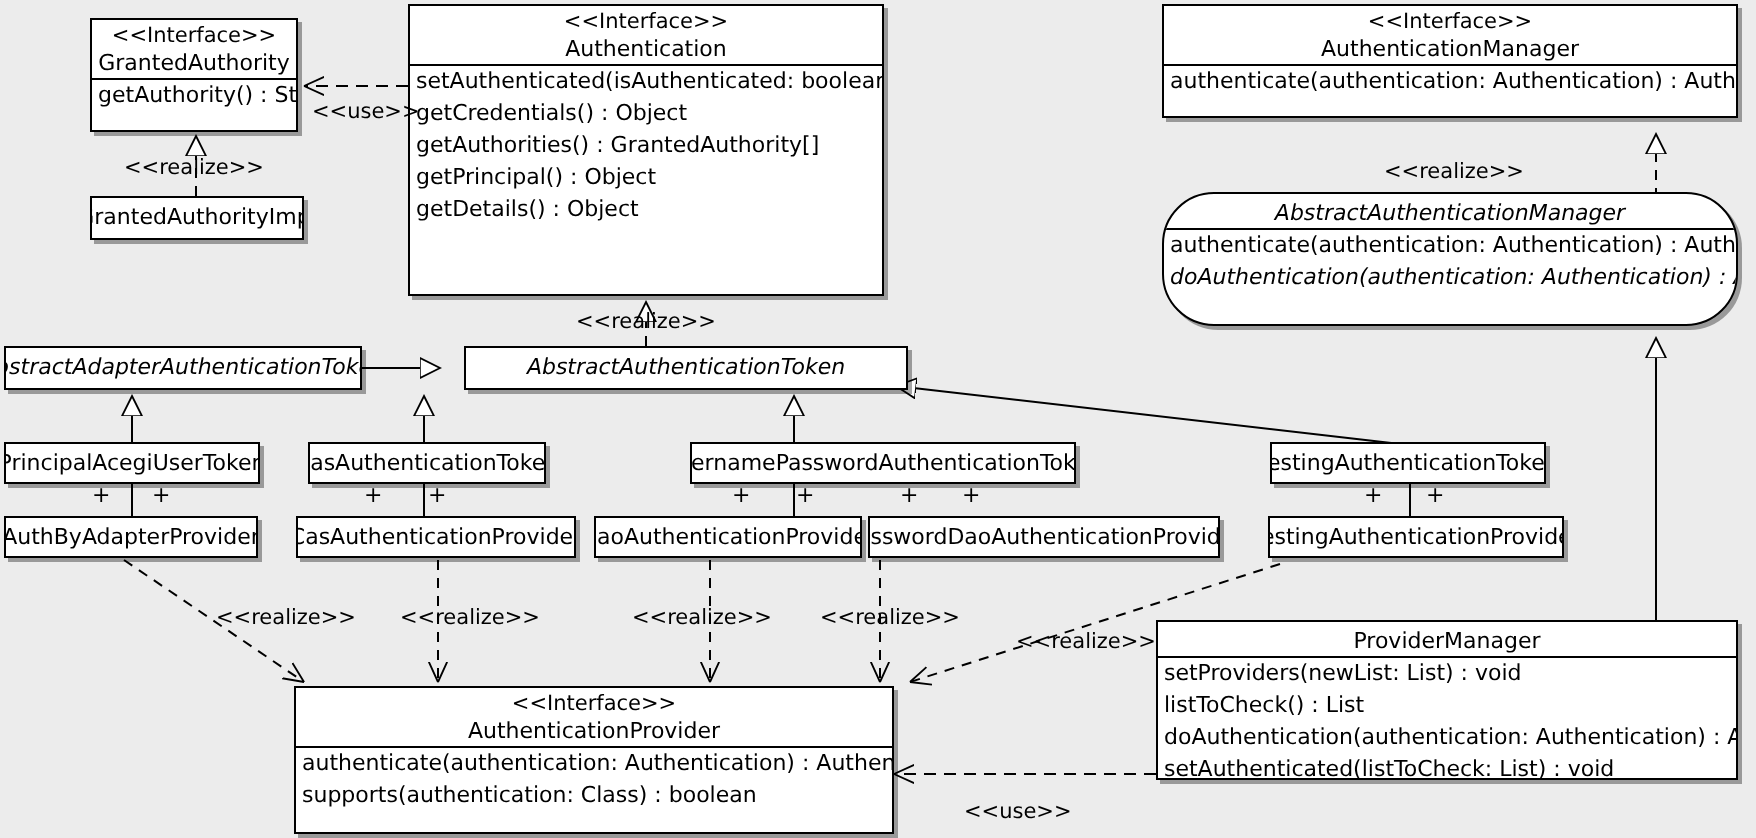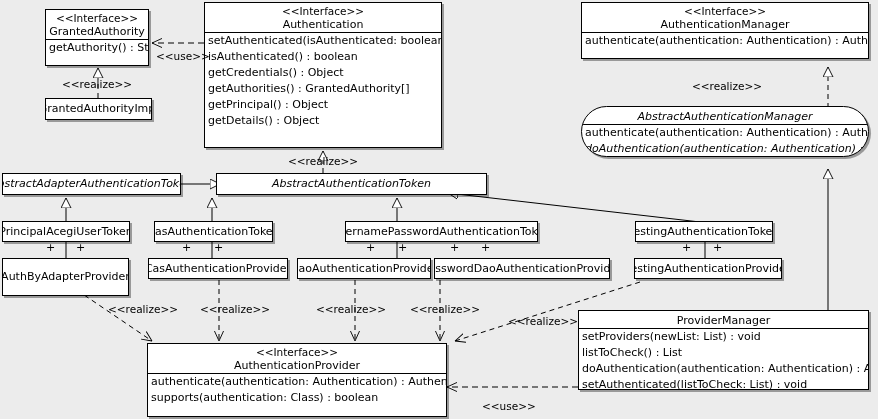--- a/index.html
+++ b/index.html
@@ -127,55 +127,54 @@
   </div>
 
   <div class="umlbox" style="left:204px;top:2px;width:238px;height:146px;">
     <div class="hdr">
       <span class="stereo">&lt;&lt;Interface&gt;&gt;</span>
       <span class="nm">Authentication</span>
     </div>
     <div class="divider"></div>
     <div class="ops">
       <div class="op">setAuthenticated(isAuthenticated: boolean) : void</div>
-      <div class="op">isAuthenticated() : boolean</div>
       <div class="op">getCredentials() : Object</div>
       <div class="op">getAuthorities() : GrantedAuthority[]</div>
       <div class="op">getPrincipal() : Object</div>
       <div class="op">getDetails() : Object</div>
     </div>
   </div>
 
   <div class="umlbox" style="left:581px;top:2px;width:288px;height:57px;">
     <div class="hdr">
       <span class="stereo">&lt;&lt;Interface&gt;&gt;</span>
       <span class="nm">AuthenticationManager</span>
     </div>
     <div class="divider"></div>
     <div class="ops">
       <div class="op">authenticate(authentication: Authentication) : Authentication</div>
     </div>
   </div>
 
-  <div class="umlbox" style="left:581px;top:106px;width:288px;height:51px;border-radius:26px;">
+  <div class="umlbox" style="left:581px;top:96px;width:288px;height:67px;border-radius:26px;">
     <div class="hdr" style="padding-top:3px;">
       <span class="nm italic">AbstractAuthenticationManager</span>
     </div>
     <div class="divider"></div>
     <div class="ops">
       <div class="op">authenticate(authentication: Authentication) : Authentication</div>
       <div class="op italic">doAuthentication(authentication: Authentication) : Authentication</div>
     </div>
   </div>
 
   <div class="umlbox simple italic" style="left:2px;top:173px;width:179px;height:22px;">
     <span>AbstractAdapterAuthenticationToken</span>
   </div>
 
-  <div class="umlbox simple italic" style="left:216px;top:173px;width:271px;height:22px;">
+  <div class="umlbox simple italic" style="left:232px;top:173px;width:222px;height:22px;">
     <span>AbstractAuthenticationToken</span>
   </div>
 
   <div class="umlbox simple" style="left:2px;top:221px;width:128px;height:21px;">
     <span>PrincipalAcegiUserToken</span>
   </div>
 
   <div class="umlbox simple" style="left:154px;top:221px;width:119px;height:21px;">
     <span>CasAuthenticationToken</span>
   </div>
@@ -192,21 +191,21 @@
   <div class="plusmark" style="left:76px;top:243px;">+</div>
   <div class="plusmark" style="left:182px;top:243px;">+</div>
   <div class="plusmark" style="left:214px;top:243px;">+</div>
   <div class="plusmark" style="left:366px;top:243px;">+</div>
   <div class="plusmark" style="left:398px;top:243px;">+</div>
   <div class="plusmark" style="left:450px;top:243px;">+</div>
   <div class="plusmark" style="left:481px;top:243px;">+</div>
   <div class="plusmark" style="left:682px;top:243px;">+</div>
   <div class="plusmark" style="left:713px;top:243px;">+</div>
 
-  <div class="umlbox simple" style="left:2px;top:258px;width:127px;height:38px;">
+  <div class="umlbox simple" style="left:2px;top:258px;width:127px;height:21px;">
     <span>AuthByAdapterProvider</span>
   </div>
 
   <div class="umlbox simple" style="left:148px;top:258px;width:140px;height:21px;">
     <span>CasAuthenticationProvider</span>
   </div>
 
   <div class="umlbox simple" style="left:297px;top:258px;width:134px;height:21px;">
     <span>DaoAuthenticationProvider</span>
   </div>

